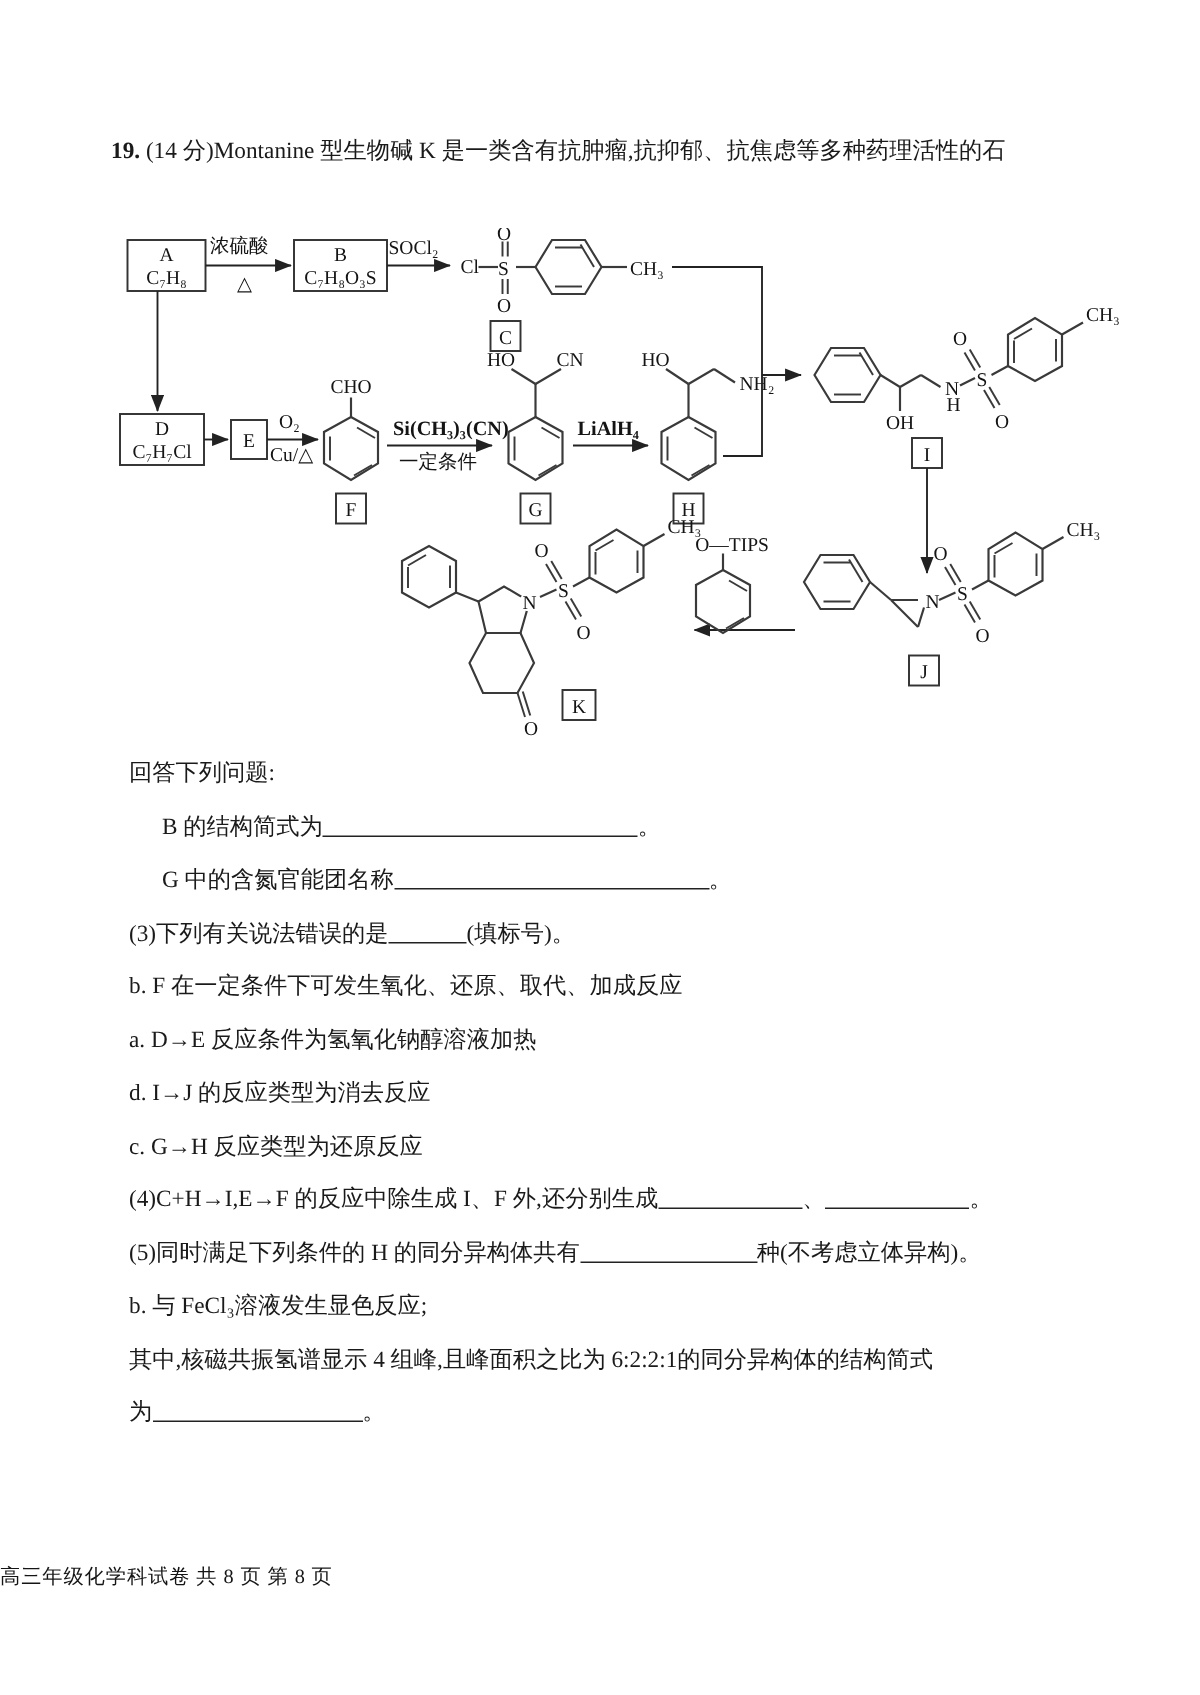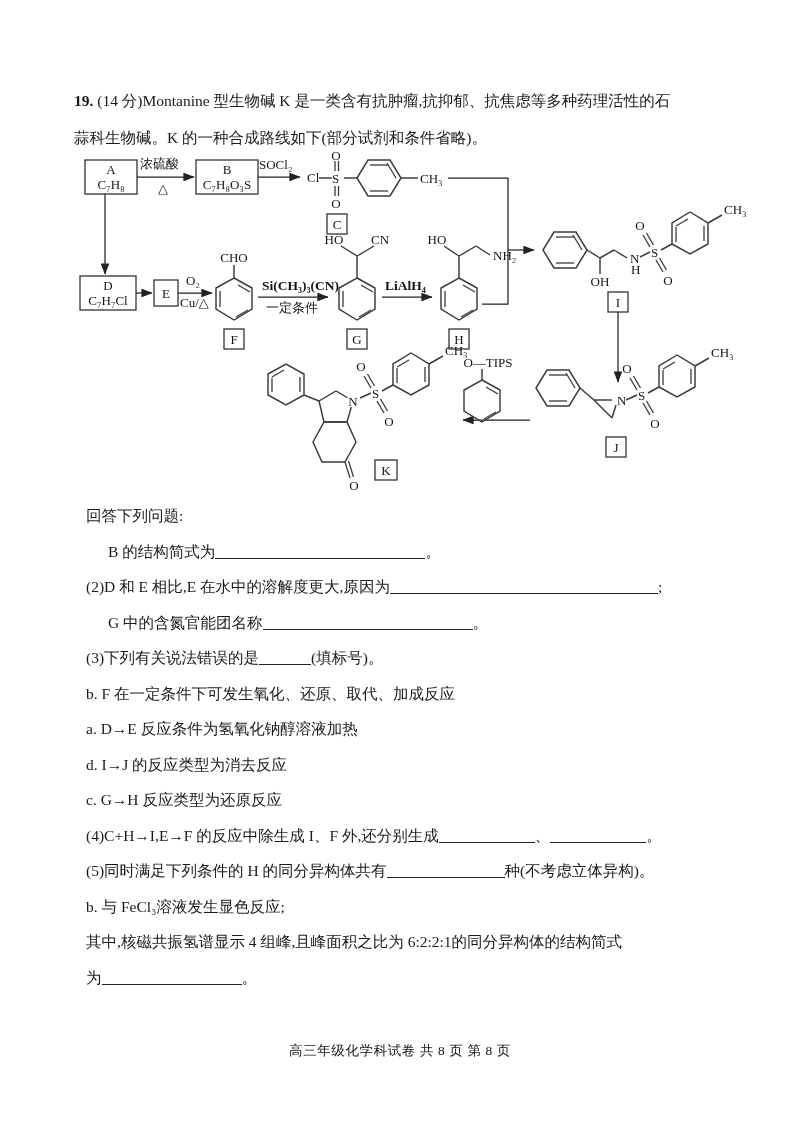--- a/index.html
+++ b/index.html
@@ -54,35 +54,33 @@
   }
   .qline{
     font-size:15.5px;
     line-height:35.5px;
     white-space:nowrap;
   }
   .qline.indent{padding-left:22px;}
   .footer{
     position:absolute;
     left:0; top:1042px; width:800px;
-    text-align:center;
     font-size:13.5px;
     letter-spacing:0.6px;
     color:#141414;
   }
 </style>
 </head>
 <body>
 
 <div class="page">
 
   <div class="q-head">
     <b>19.</b>
     <span>(14 分)</span><span>Montanine 型生物碱 K 是一类含有抗肿瘤,抗抑郁、抗焦虑等多种药理活性的石</span><br>
-    <span>蒜科生物碱。K 的一种合成路线如下(部分试剂和条件省略)。</span>
   </div>
 
   <div class="scheme">
     <svg width="800" height="345" viewBox="0 0 800 345" xmlns="http://www.w3.org/2000/svg">
       <defs>
         <marker id="arrowhead" markerWidth="9" markerHeight="7" refX="8.5" refY="3.5" orient="auto">
           <polygon points="0 0, 9 3.5, 0 7" fill="#222"></polygon>
         </marker>
         <style>
           .bd{stroke:#3a3a3a;stroke-width:1.45;fill:none;}
@@ -358,23 +356,20 @@
 
   <div class="qlist">
 
     <div class="qline">回答下列问题:</div>
 
 
     <div class="qline indent">
       <span>B 的结构简式为</span><span class="blank bk-xl"></span><span>。</span>
     </div>
 
-    <div class="qline">
-      <span>(2)</span><span>D 和 E 相比,E 在水中的溶解度更大,原因为</span><span class="blank bk-xxl"></span><span>;</span>
-    </div>
 
     <div class="qline indent">
       <span>G 中的含氮官能团名称</span><span class="blank bk-xl"></span><span>。</span>
     </div>
 
     <div class="qline">
       <span>(3)</span><span>下列有关说法错误的是</span><span class="blank bk-tiny"></span><span>(填标号)。</span>
     </div>
 
     <div class="qline">b. F 在一定条件下可发生氧化、还原、取代、加成反应</div>

